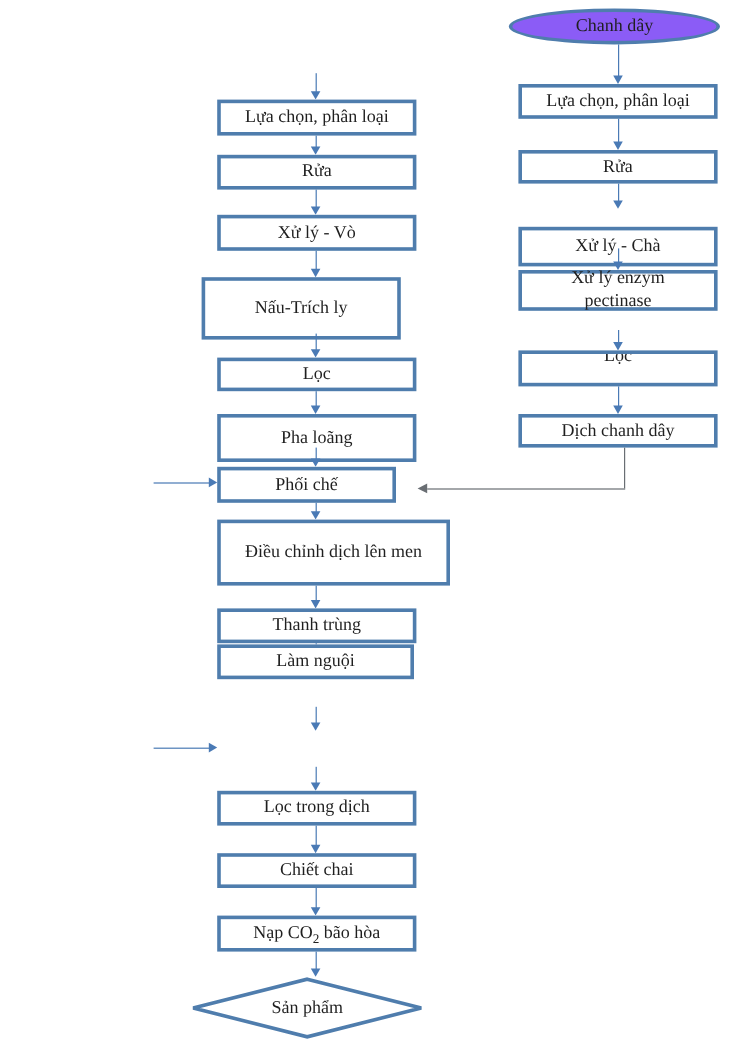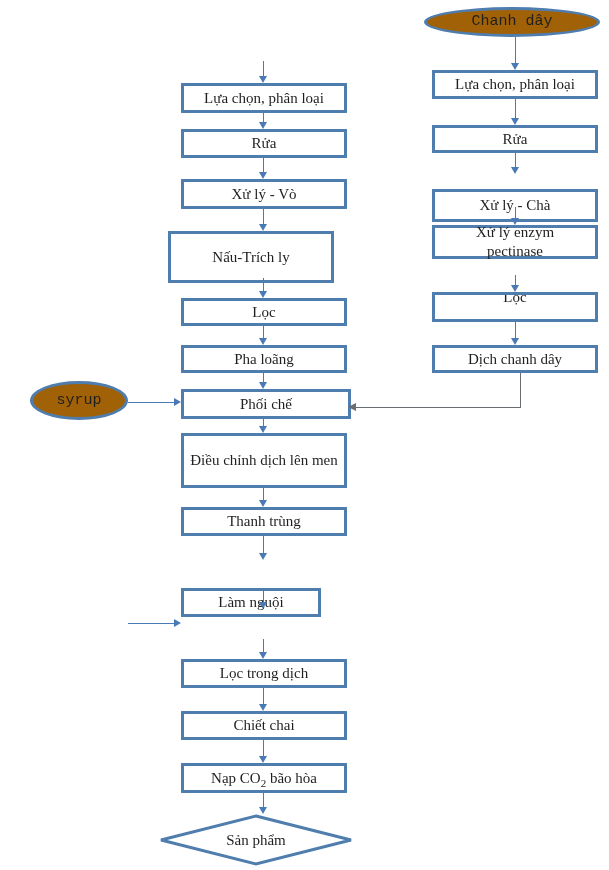--- a/index.html
+++ b/index.html
@@ -17,24 +17,24 @@
   }
   .box{
     position:absolute;box-sizing:border-box;background:#fff;
     border:3px solid var(--shape-border);
     display:flex;align-items:center;justify-content:center;
     text-align:center;line-height:1.25;padding:0 4px;
   }
   .box.clip-top{align-items:flex-start;overflow:hidden;}
   .box.clip-top .lbl{margin-top:-7px;}
   .oval{
-    position:absolute;box-sizing:border-box;background:#a16207;
+    position:absolute;box-sizing:border-box;background:#8b5cf6;
     border:3px solid var(--shape-border);border-radius:50%;
     display:flex;align-items:center;justify-content:center;
-    text-align:center;line-height:1.2;font-family:Liberation Mono, monospace;
+    text-align:center;line-height:1.2;
   }
   .diamond{position:absolute;}
   .diamond svg{display:block;}
   .diamond .lbl{
     position:absolute;left:0;top:0;right:0;bottom:0;
     display:flex;align-items:center;justify-content:center;
   }
   
   .varrow{position:absolute;width:9px;}
   .varrow .line{position:absolute;left:4px;top:0;bottom:6px;width:1px;background:var(--arrow);}
@@ -104,57 +104,57 @@
 
   <div class="box" style="left:181px;top:298px;width:166px;height:28px">
     <span class="lbl">Lọc</span>
   </div>
 
   <div class="varrow" style="left:259px;top:326px;height:19px">
       <span class="line"></span>
       <span class="head"></span>
     </div>
 
-  <div class="box" style="left:181px;top:345px;width:166px;height:28px">
+  <div class="box" style="left:181px;top:345px;width:166px;height:40px">
     <span class="lbl">Pha loãng</span>
   </div>
 
   <div class="varrow" style="left:259px;top:373px;height:16px">
       <span class="line"></span>
       <span class="head"></span>
     </div>
 
-  <div class="box" style="left:181px;top:389px;width:170px;height:30px">
+  <div class="box" style="left:181px;top:389px;width:149px;height:30px">
     <span class="lbl">Phối chế</span>
   </div>
 
   <div class="varrow" style="left:259px;top:419px;height:14px">
       <span class="line"></span>
       <span class="head"></span>
     </div>
 
-  <div class="box" style="left:181px;top:433px;width:166px;height:55px">
+  <div class="box" style="left:181px;top:433px;width:194px;height:55px">
     <span class="lbl">Điều chỉnh dịch lên men</span>
   </div>
 
   <div class="varrow" style="left:259px;top:488px;height:19px">
       <span class="line"></span>
       <span class="head"></span>
     </div>
 
   <div class="box" style="left:181px;top:507px;width:166px;height:29px">
     <span class="lbl">Thanh trùng</span>
   </div>
 
   <div class="varrow" style="left:259px;top:536px;height:24px">
       <span class="line"></span>
       <span class="head"></span>
     </div>
 
-  <div class="box" style="left:181px;top:588px;width:140px;height:29px">
+  <div class="box" style="left:181px;top:537px;width:164px;height:29px">
     <span class="lbl">Làm nguội</span>
   </div>
 
   <div class="varrow" style="left:259px;top:589px;height:20px">
       <span class="line"></span>
       <span class="head"></span>
     </div>
 
 
   <div class="varrow" style="left:259px;top:639px;height:20px">
@@ -251,23 +251,20 @@
     </div>
 
   <div class="box" style="left:432px;top:345px;width:166px;height:28px">
     <span class="lbl">Dịch chanh dây</span>
   </div>
 
   <div class="seg-v" style="left:520px;top:373px;height:34px"></div>
   <div class="seg-h" style="left:356px;top:407px;width:165px"></div>
   <div class="head-left" style="left:348px;top:403px"></div>
 
-  <div class="oval" style="left:30px;top:381px;width:98px;height:39px">
-    <span class="lbl">syrup</span>
-  </div>
   <div class="harrow" style="left:128px;top:398px;width:53px">
       <span class="line"></span>
       <span class="head"></span>
     </div>
 
   <div class="harrow" style="left:128px;top:619px;width:53px">
       <span class="line"></span>
       <span class="head"></span>
     </div>
 

